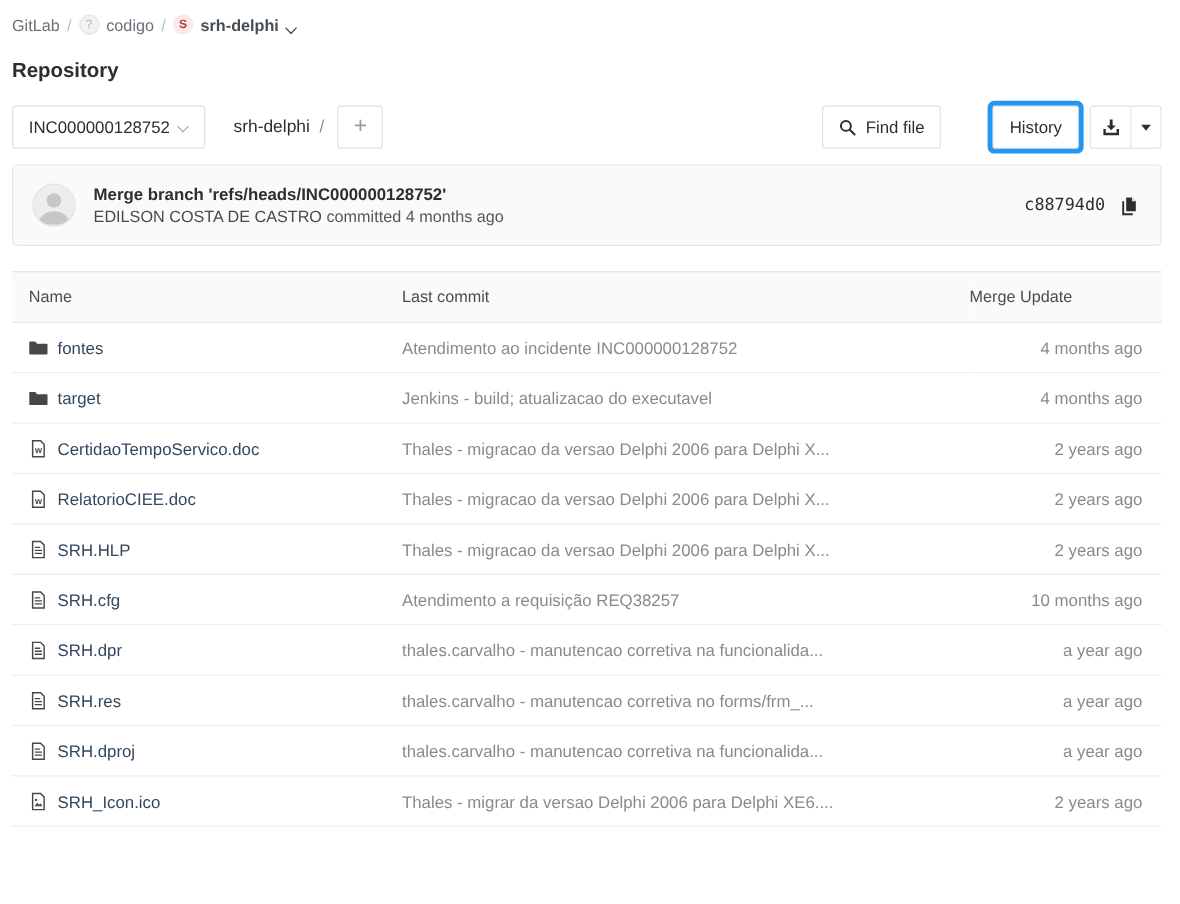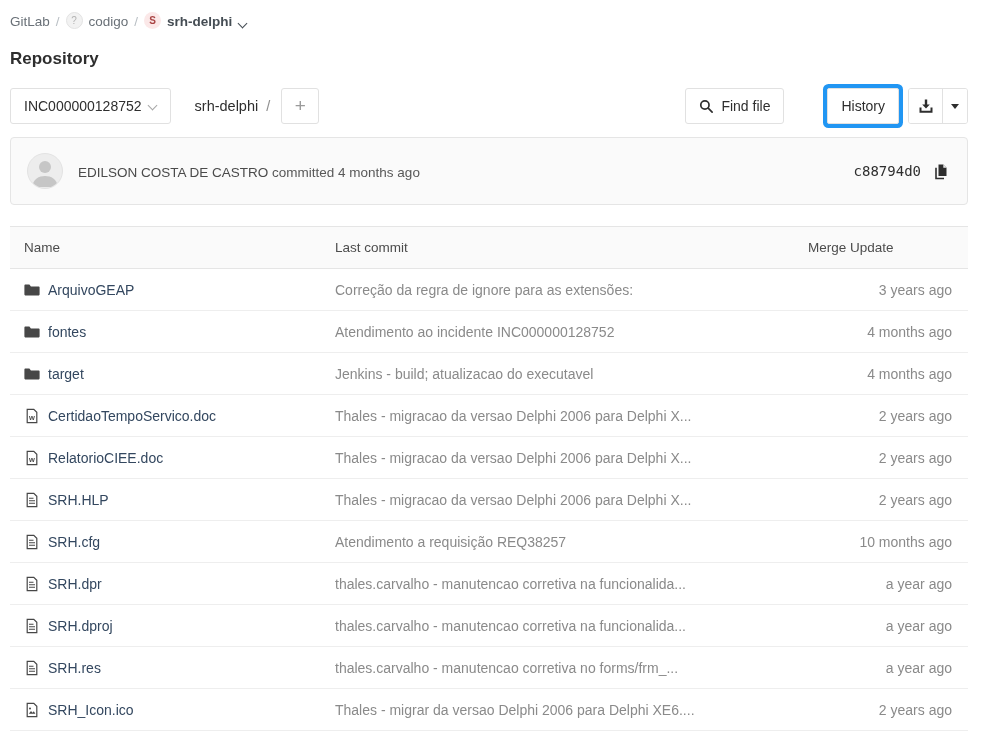--- a/index.html
+++ b/index.html
@@ -128,20 +128,21 @@
   </div>
 
   <div class="commit-box">
     <span class="avatar-lg">
       <svg width="34" height="34" viewBox="0 0 34 34">
           <circle cx="17" cy="13" r="6" fill="#c6c6c6"></circle>
           <path d="M4 33c1-8 7-11 13-11s12 3 13 11z" fill="#c6c6c6"></path>
         </svg>
     </span>
     <div class="commit-text">
+      <a class="commit-title">Merge branch 'refs/heads/INC000000128752'</a>
       <div class="commit-meta">
         <a>EDILSON COSTA DE CASTRO</a>
         <span>committed 4 months ago</span>
       </div>
     </div>
     <div class="commit-right">
       <span class="hash">c88794d0</span>
       <button class="copy-btn">
         <span style="display:flex">
           <svg width="16" height="17" viewBox="0 0 16 17">
@@ -156,31 +157,20 @@
 
   <table class="tree">
     <thead>
       <tr>
         <th class="col-name">Name</th>
         <th class="col-commit">Last commit</th>
         <th class="col-update">Merge Update</th>
       </tr>
     </thead>
     <tbody>
-  <tr>
-    <td class="cell-name">
-      <span class="ficon"><svg width="16" height="16" viewBox="0 0 16 16" fill="#474747">
-                <path d="M1.2 2.6h4.2l1.5 1.9h7.9c.4 0 .8.4.8.8v7.3c0 .4-.4.8-.8.8H1.2c-.4 0-.8-.4-.8-.8V3.4c0-.4.4-.8.8-.8z"></path>
-              </svg></span><a>ArquivoGEAP</a>
-    </td>
-    <td class="cell-commit">
-      <a>Correção da regra de ignore para as extensões:</a>
-    </td>
-    <td class="cell-update">3 years ago</td>
-  </tr>
 
   <tr>
     <td class="cell-name">
       <span class="ficon"><svg width="16" height="16" viewBox="0 0 16 16" fill="#474747">
                 <path d="M1.2 2.6h4.2l1.5 1.9h7.9c.4 0 .8.4.8.8v7.3c0 .4-.4.8-.8.8H1.2c-.4 0-.8-.4-.8-.8V3.4c0-.4.4-.8.8-.8z"></path>
               </svg></span><a>fontes</a>
     </td>
     <td class="cell-commit">
       <a>Atendimento ao incidente INC000000128752</a>
     </td>
@@ -262,37 +252,37 @@
       <a>thales.carvalho - manutencao corretiva na funcionalida...</a>
     </td>
     <td class="cell-update">a year ago</td>
   </tr>
 
   <tr>
     <td class="cell-name">
       <span class="ficon"><svg width="16" height="16" viewBox="0 0 16 16">
                 <path d="M3.2 1.3h6.6l3 3v10.4H3.2z" fill="none" stroke="#474747" stroke-width="1.2"></path>
                 <path d="M5 6.2h4.5M5 8.7h6M5 11.2h6" stroke="#474747" stroke-width="1.1"></path>
+              </svg></span><a>SRH.res</a>
+    </td>
+    <td class="cell-commit">
+      <a>thales.carvalho - manutencao corretiva no forms/frm_...</a>
+    </td>
+    <td class="cell-update">a year ago</td>
+  </tr>
+
+  <tr>
+    <td class="cell-name">
+      <span class="ficon"><svg width="16" height="16" viewBox="0 0 16 16">
+                <path d="M3.2 1.3h6.6l3 3v10.4H3.2z" fill="none" stroke="#474747" stroke-width="1.2"></path>
+                <path d="M5 6.2h4.5M5 8.7h6M5 11.2h6" stroke="#474747" stroke-width="1.1"></path>
               </svg></span><a>SRH.dproj</a>
     </td>
     <td class="cell-commit">
       <a>thales.carvalho - manutencao corretiva na funcionalida...</a>
-    </td>
-    <td class="cell-update">a year ago</td>
-  </tr>
-
-  <tr>
-    <td class="cell-name">
-      <span class="ficon"><svg width="16" height="16" viewBox="0 0 16 16">
-                <path d="M3.2 1.3h6.6l3 3v10.4H3.2z" fill="none" stroke="#474747" stroke-width="1.2"></path>
-                <path d="M5 6.2h4.5M5 8.7h6M5 11.2h6" stroke="#474747" stroke-width="1.1"></path>
-              </svg></span><a>SRH.res</a>
-    </td>
-    <td class="cell-commit">
-      <a>thales.carvalho - manutencao corretiva no forms/frm_...</a>
     </td>
     <td class="cell-update">a year ago</td>
   </tr>
 
 
   <tr>
     <td class="cell-name">
       <span class="ficon"><svg width="16" height="16" viewBox="0 0 16 16">
                 <path d="M3.2 1.3h6.6l3 3v10.4H3.2z" fill="none" stroke="#474747" stroke-width="1.2"></path>
                 <path d="M4.8 11.8l2.2-2.8 1.5 1.7 1.3-1.4 1.6 2.5z" fill="#474747"></path>

